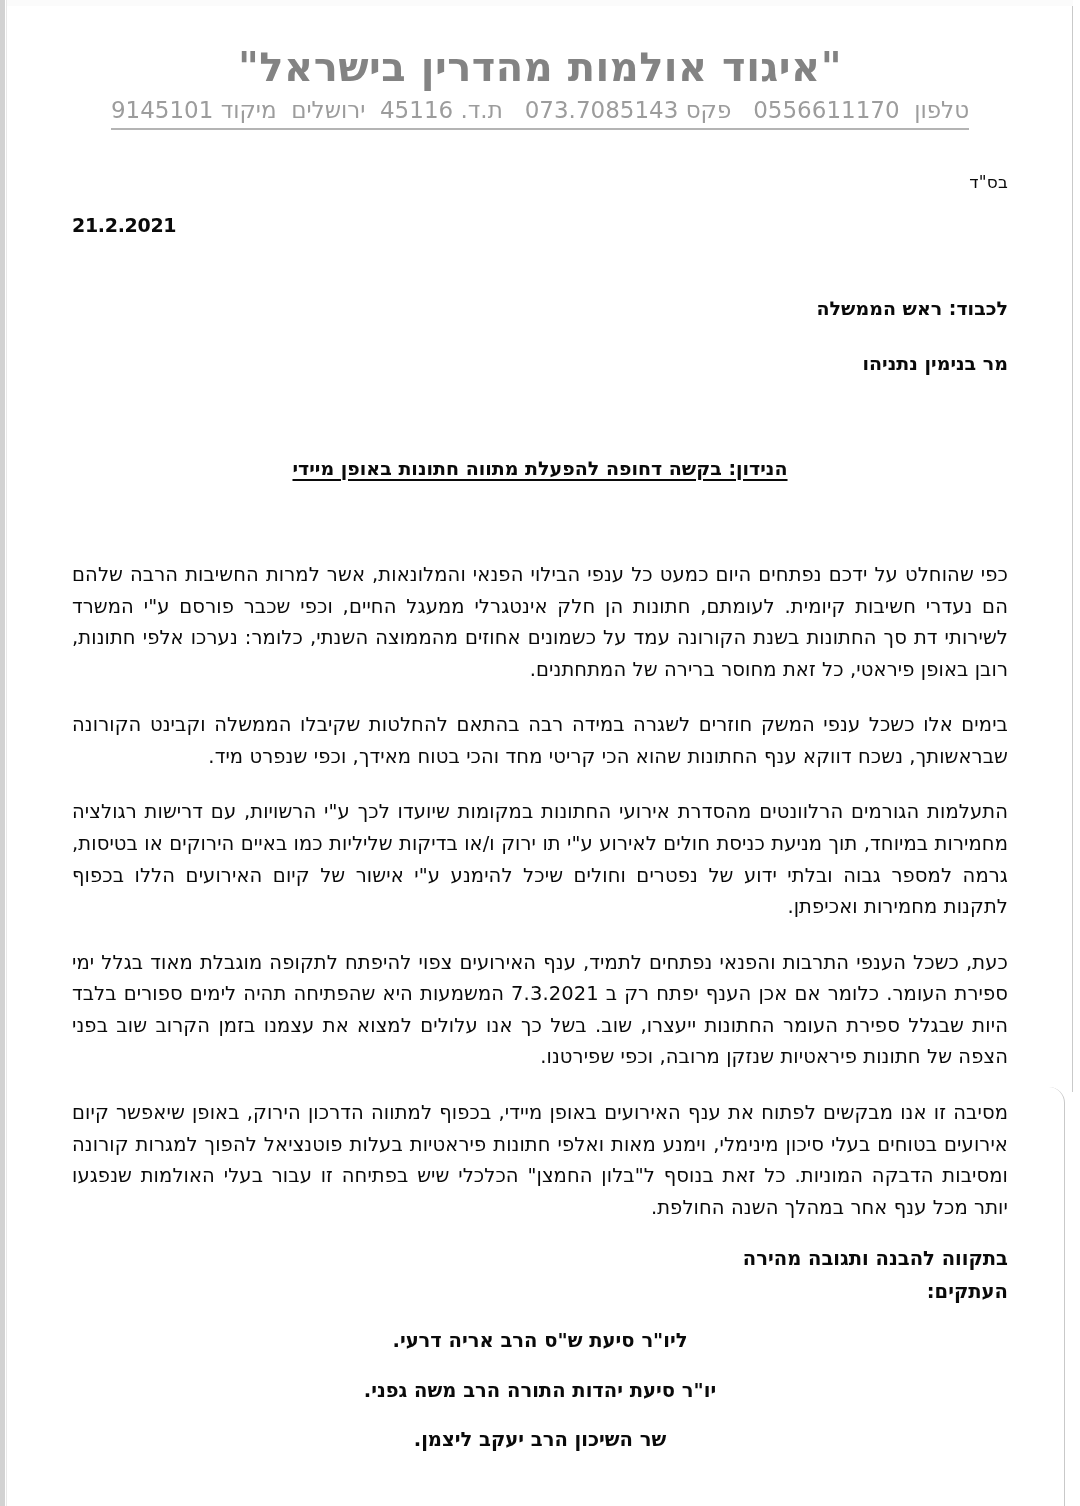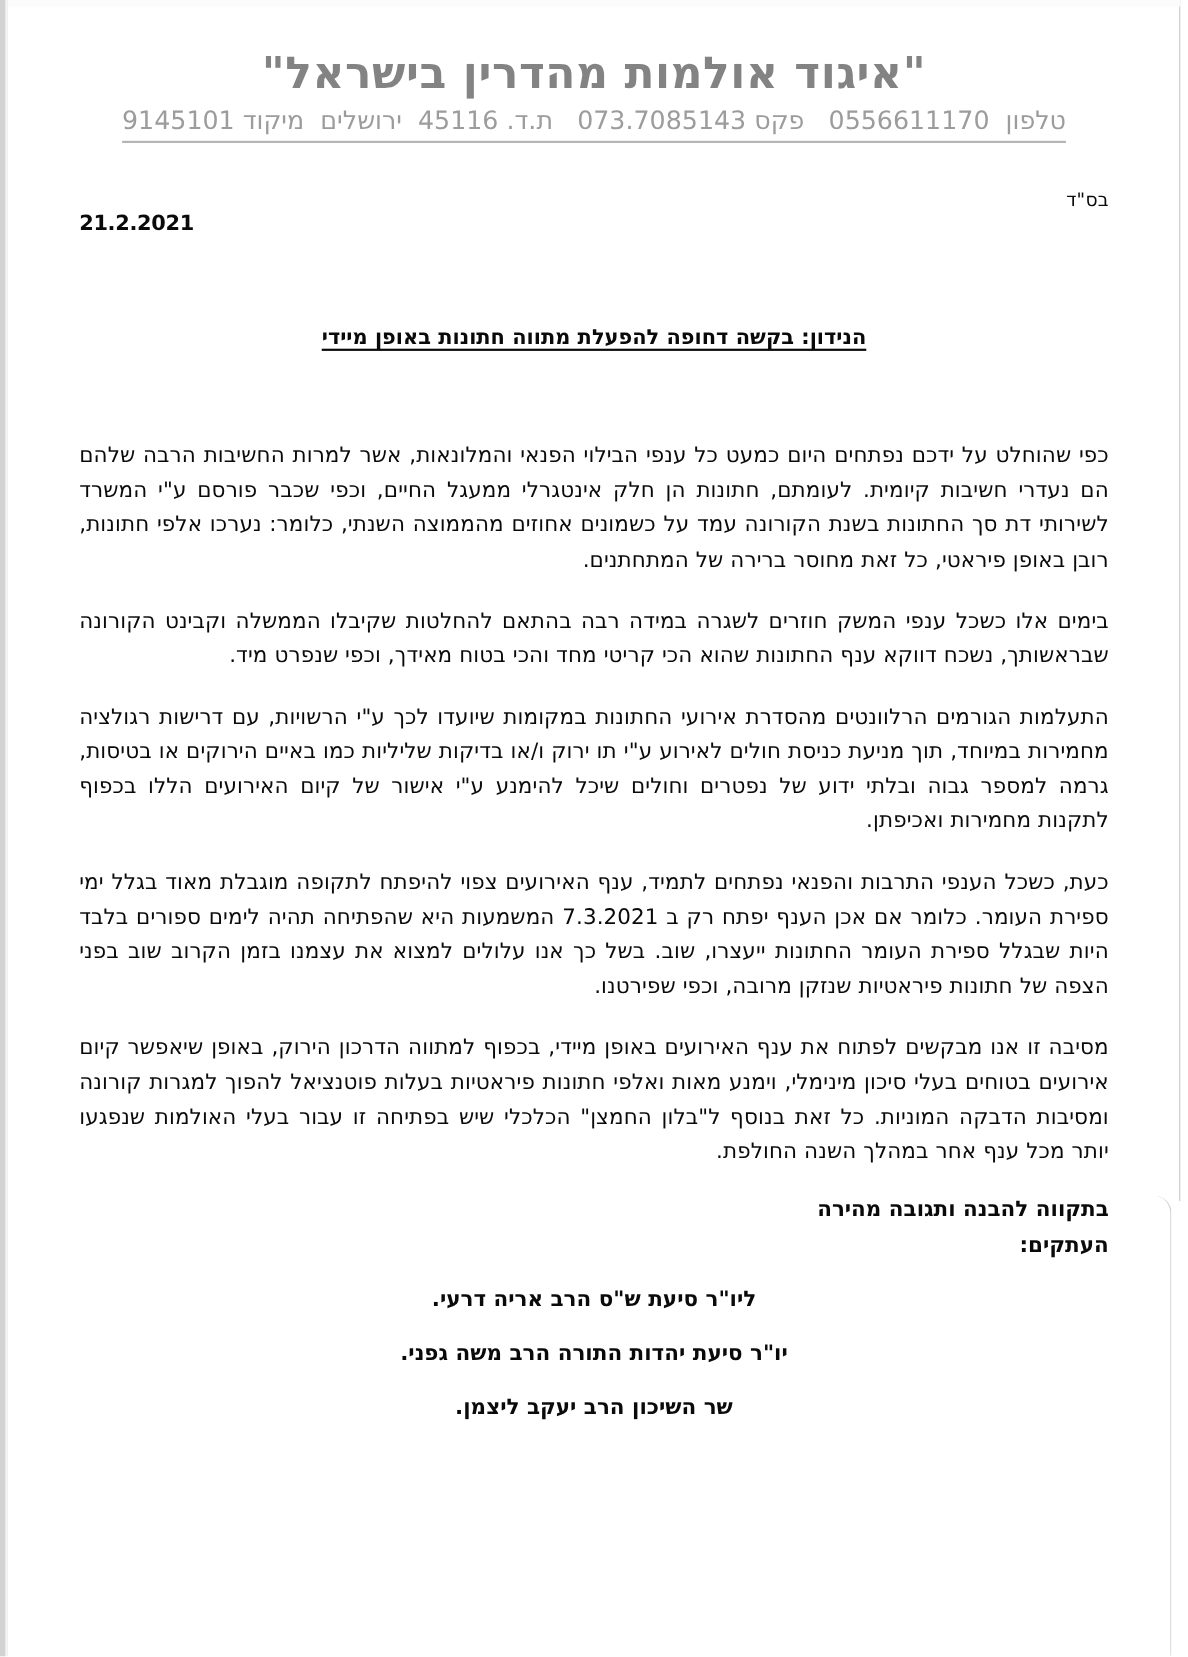--- a/index.html
+++ b/index.html
@@ -120,20 +120,21 @@
     padding-right: 0;
     letter-spacing: 0.2px;
   }
   .bsd-inner { display: inline-block; margin-right: 0; }
 
   .date-line {
     direction: ltr;
     text-align: left;
     font-size: 19px;
     font-weight: bold;
+    margin-top: 22px;
     letter-spacing: -0.3px;
   }
 
   .addressee-block {
     margin-top: 62px;
     text-align: right;
     font-size: 19px;
     font-weight: bold;
     line-height: 1.15;
   }
@@ -216,20 +217,24 @@
   </header>
 
   <main class="letter">
 
     <div class="bsd">
       <span class="bsd-inner">בס"ד</span>
     </div>
 
     <div class="date-line">21.2.2021</div>
 
+    <div class="addressee-block">
+      <div class="addressee-line-1">לכבוד: ראש הממשלה</div>
+      <div class="addressee-line-2">מר בנימין נתניהו</div>
+    </div>
 
     <div class="subject-row">
       <span class="subject-inner">הנידון: בקשה דחופה להפעלת מתווה חתונות באופן מיידי</span>
     </div>
 
     <div class="body-block">
       <p class="para">כפי שהוחלט על ידכם נפתחים היום כמעט כל ענפי הבילוי הפנאי והמלונאות, אשר למרות החשיבות הרבה שלהם הם נעדרי חשיבות קיומית.  לעומתם, חתונות הן חלק אינטגרלי ממעגל החיים, וכפי שכבר פורסם ע"י המשרד לשירותי דת סך החתונות בשנת הקורונה עמד על כשמונים אחוזים מהממוצה השנתי, כלומר: נערכו אלפי חתונות, רובן באופן פיראטי, כל זאת מחוסר ברירה של המתחתנים.</p>
       <p class="para">בימים אלו כשכל ענפי המשק חוזרים לשגרה במידה רבה בהתאם להחלטות שקיבלו הממשלה וקבינט הקורונה שבראשותך, נשכח דווקא ענף החתונות שהוא הכי קריטי מחד והכי בטוח מאידך, וכפי שנפרט מיד.</p>
       <p class="para">התעלמות הגורמים הרלוונטים מהסדרת אירועי החתונות במקומות שיועדו לכך ע"י הרשויות, עם דרישות רגולציה מחמירות במיוחד, תוך מניעת כניסת חולים לאירוע ע"י תו ירוק ו/או בדיקות שליליות כמו באיים הירוקים או בטיסות, גרמה למספר גבוה ובלתי ידוע של נפטרים וחולים שיכל להימנע ע"י אישור של קיום האירועים הללו בכפוף לתקנות מחמירות ואכיפתן.</p>
       <p class="para">כעת, כשכל הענפי התרבות והפנאי נפתחים לתמיד, ענף האירועים צפוי להיפתח לתקופה מוגבלת מאוד בגלל ימי ספירת העומר. כלומר אם אכן הענף יפתח רק ב 7.3.2021 המשמעות היא שהפתיחה תהיה לימים ספורים בלבד היות שבגלל ספירת העומר החתונות ייעצרו, שוב. בשל כך אנו עלולים למצוא את עצמנו בזמן הקרוב שוב בפני הצפה של חתונות פיראטיות שנזקן מרובה, וכפי שפירטנו.</p>

